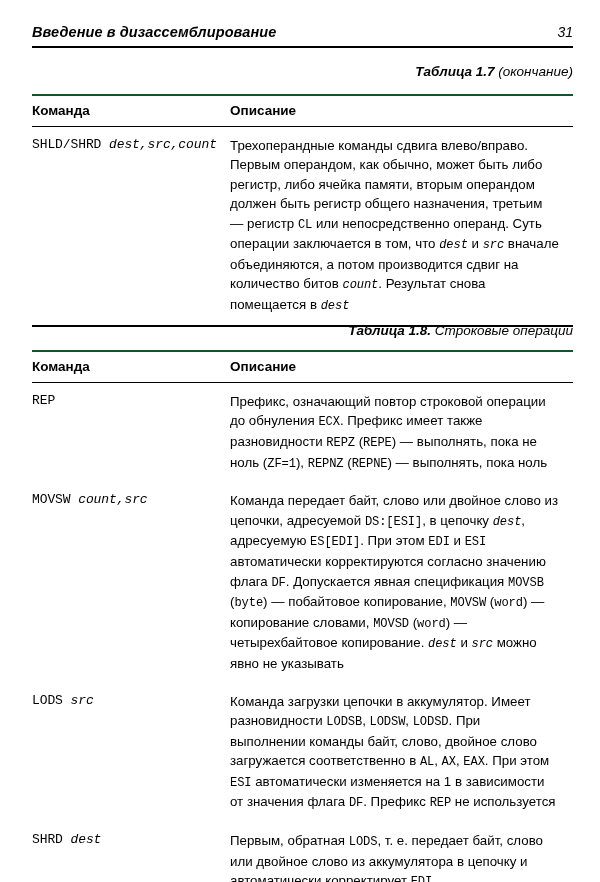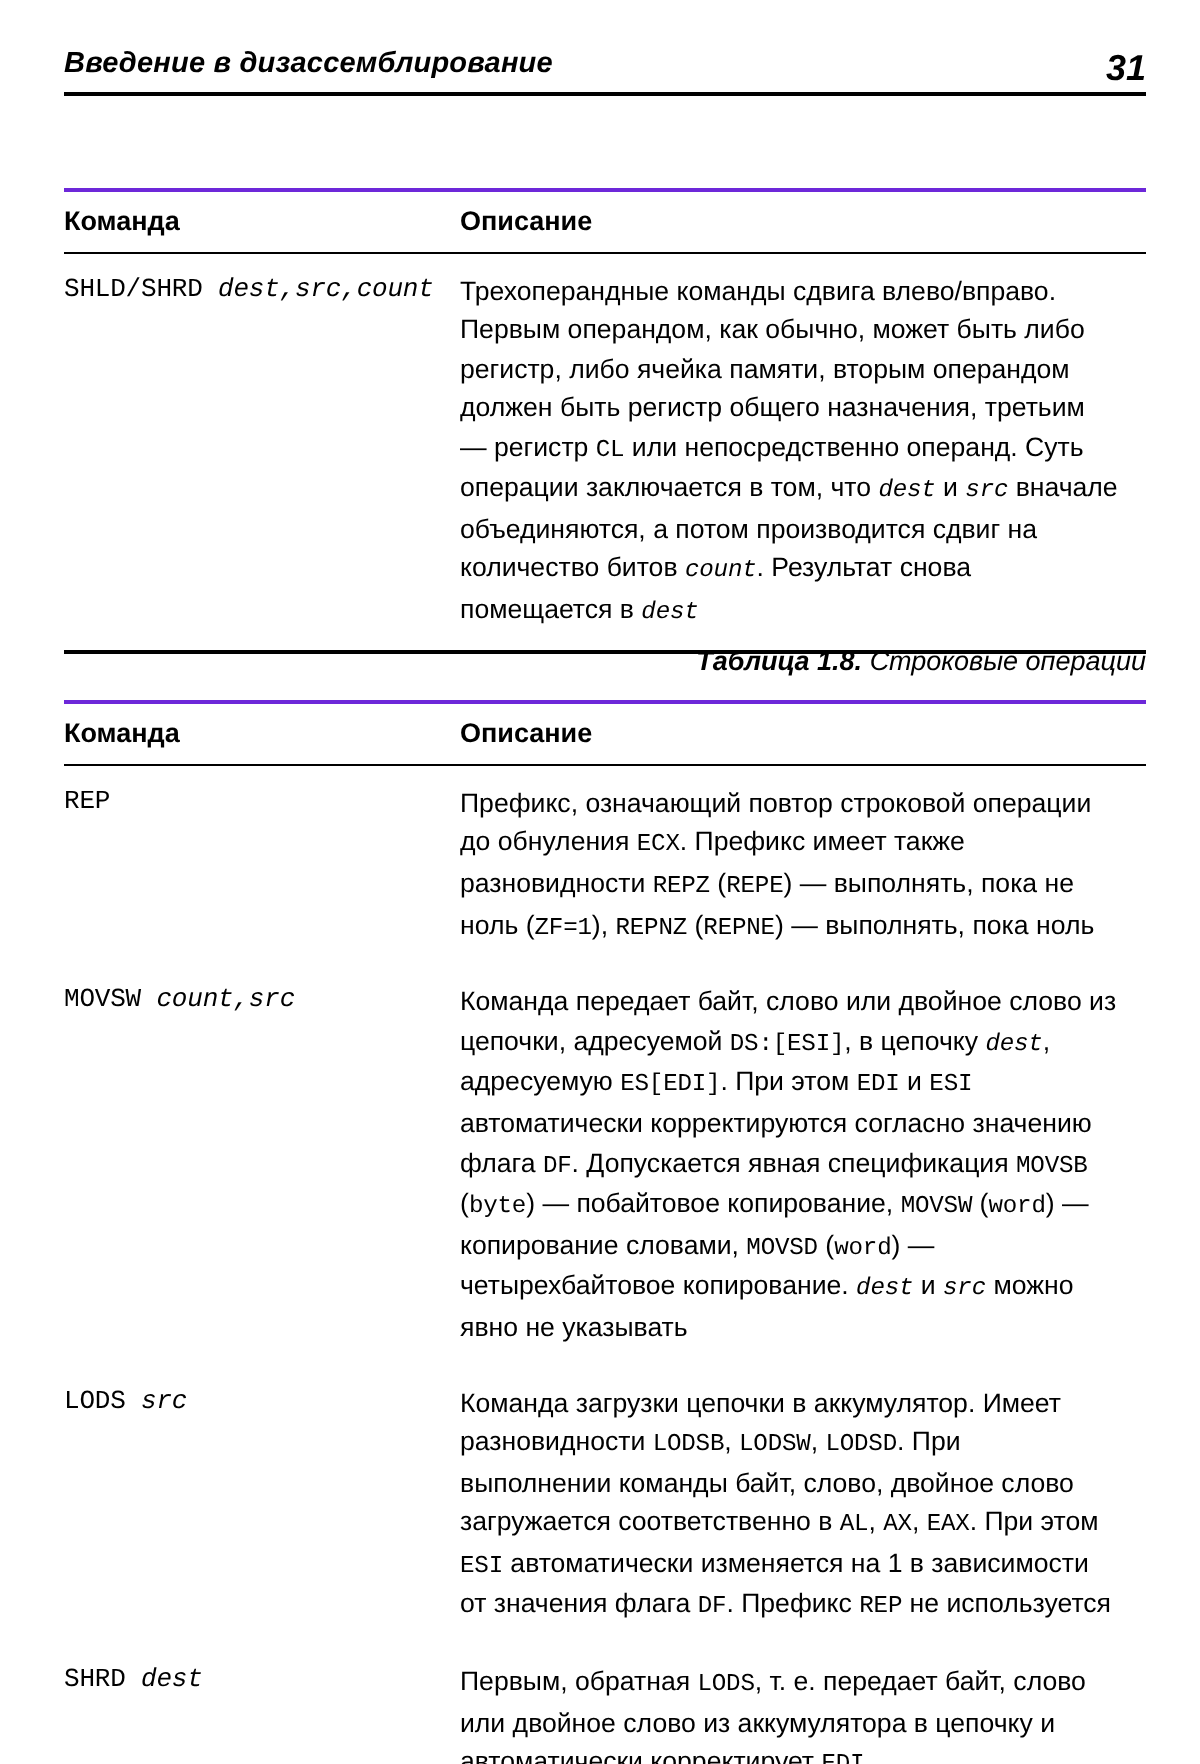--- a/index.html
+++ b/index.html
@@ -34,22 +34,22 @@
     justify-content: space-between;
   }
   .runhead-title {
     font-style: italic;
     font-weight: bold;
     font-size: 14.5px;
     letter-spacing: 0.1px;
   }
   .runhead-page {
     font-style: italic;
-    font-weight: bold;
-    font-size: 18px;
+    font-weight: normal;
+    font-size: 14px;
   }
   .runhead-rule {
     position: absolute;
     left: 32px;
     top: 46px;
     width: 541px;
     height: 2px;
     background: #000;
   }
 
@@ -75,21 +75,21 @@
   .tbl {
     position: absolute;
     left: 32px;
     width: 541px;
     border-collapse: collapse;
     table-layout: fixed;
   }
   .tbl col.c1 { width: 198px; }
   .tbl col.c2 { width: 343px; }
 
-  .tbl .rule-top  { border-top: 2px solid #6d28d9; }
+  .tbl .rule-top  { border-top: 2px solid #14532d; }
   .tbl .rule-mid  { border-top: 1.4px solid #000; }
   .tbl .rule-bot  { border-top: 2px solid #000; }
 
   .hdr th {
     text-align: left;
     font-size: 13.5px;
     font-weight: bold;
     padding: 7px 0 8px 0;
     vertical-align: top;
   }
@@ -127,20 +127,23 @@
 <body>
 
 <div class="page">
 
   <div class="runhead">
     <span class="runhead-title">Введение в дизассемблирование</span>
     <span class="runhead-page">31</span>
   </div>
   <div class="runhead-rule"></div>
 
+  <div class="caption" style="top:64px;">
+    <span class="cap-num">Таблица 1.7</span><span>&nbsp;</span><span class="cap-txt">(окончание)</span>
+  </div>
 
   <table class="tbl" style="top:94px;">
     <colgroup>
         <col class="c1">
         <col class="c2">
       </colgroup>
     <thead>
       <tr class="hdr rule-top">
         <th>Команда</th>
         <th>Описание</th>

